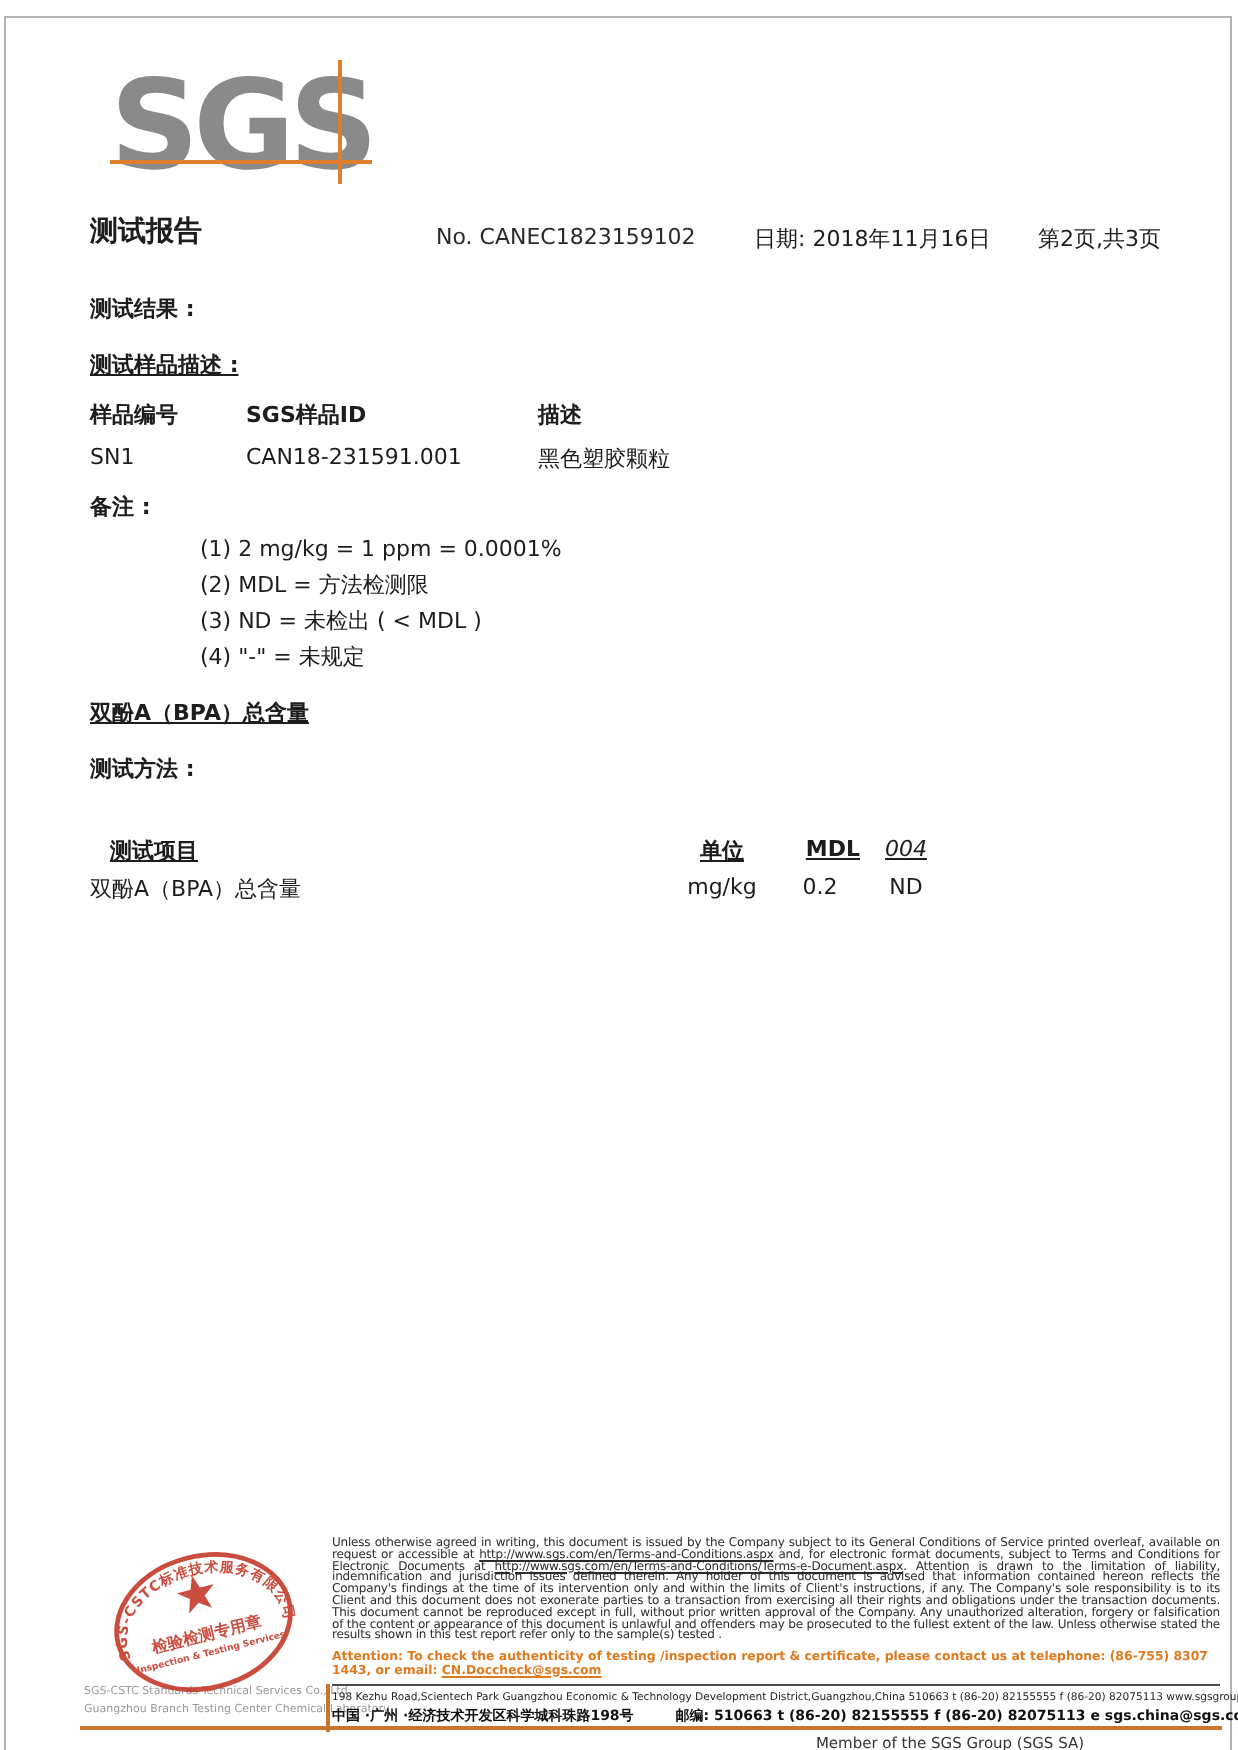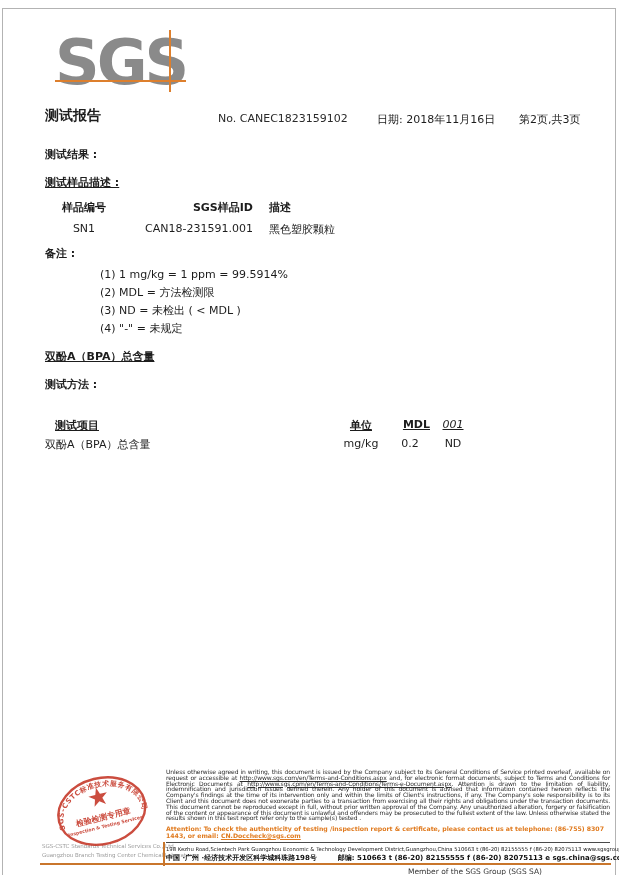--- a/index.html
+++ b/index.html
@@ -19,22 +19,22 @@
   .doc-title{left:45px;top:107px;font-size:14px;font-weight:bold;}
   .report-no{left:218px;top:112px;font-size:11px;color:#2a2a2a;}
   .hdr-date{left:377px;top:112px;font-size:11px;}
   .hdr-page{left:519px;top:112px;font-size:11px;}
   
   .lbl{font-size:11px;font-weight:bold;}
   .results-label{left:45px;top:147px;}
   .sample-desc-label{left:45px;top:175px;text-decoration:underline;}
   .sample-table{left:45px;top:200px;width:420px;font-size:11px;}
   .st-row{display:flex;margin-bottom:7px;}
-  .st-c1{width:78px;text-align:center;}
-  .st-c2{width:130px;text-align:right;}
+  .st-c1{width:78px;text-align:left;}
+  .st-c2{width:130px;text-align:left;}
   .st-c3{flex:1;padding-left:16px;}
   .st-head{font-weight:bold;}
   .notes-label{left:45px;top:246px;}
   .notes{left:100px;top:266px;font-size:11px;line-height:18px;}
   .bpa-title{left:45px;top:349px;font-size:11px;font-weight:bold;text-decoration:underline;}
   .method-label{left:45px;top:377px;}
   .method-text{left:100px;top:377px;width:480px;font-size:11px;line-height:18.5px;}
   
   .rt{font-size:11px;}
   .rt-item-h{left:55px;top:418px;font-weight:bold;text-decoration:underline;}
@@ -87,33 +87,33 @@
     </div>
     <div class="st-row">
       <div class="st-c1">SN1</div>
       <div class="st-c2">CAN18-231591.001</div>
       <div class="st-c3">黑色塑胶颗粒</div>
     </div>
   </div>
 
   <div class="abs lbl notes-label">备注 :</div>
   <div class="abs notes">
-    <div>(1) 1 mg/kg = 1 ppm = 99.5914%</div>
+    <div>(1) 2 mg/kg = 1 ppm = 0.0001%</div>
     <div>(2) MDL = 方法检测限</div>
     <div>(3) ND = 未检出 ( &lt; MDL )</div>
     <div>(4) "-" = 未规定</div>
   </div>
 
   <div class="abs bpa-title">双酚A（BPA）总含量</div>
   <div class="abs lbl method-label">测试方法 :</div>
 
   <div class="abs rt rt-item-h">测试项目</div>
   <div class="abs rt rt-unit-h">单位</div>
   <div class="abs rt rt-mdl-h">MDL</div>
-  <div class="abs rt rt-smp-h">001</div>
+  <div class="abs rt rt-smp-h">004</div>
   <div class="abs rt rt-item">双酚A（BPA）总含量</div>
   <div class="abs rt rt-unit">mg/kg</div>
   <div class="abs rt rt-mdl">0.2</div>
   <div class="abs rt rt-val">ND</div>
 
   <div class="abs company">
     <div>SGS-CSTC Standards Technical Services Co., Ltd.</div>
     <div>Guangzhou Branch Testing Center Chemical Laboratory</div>
   </div>
 

